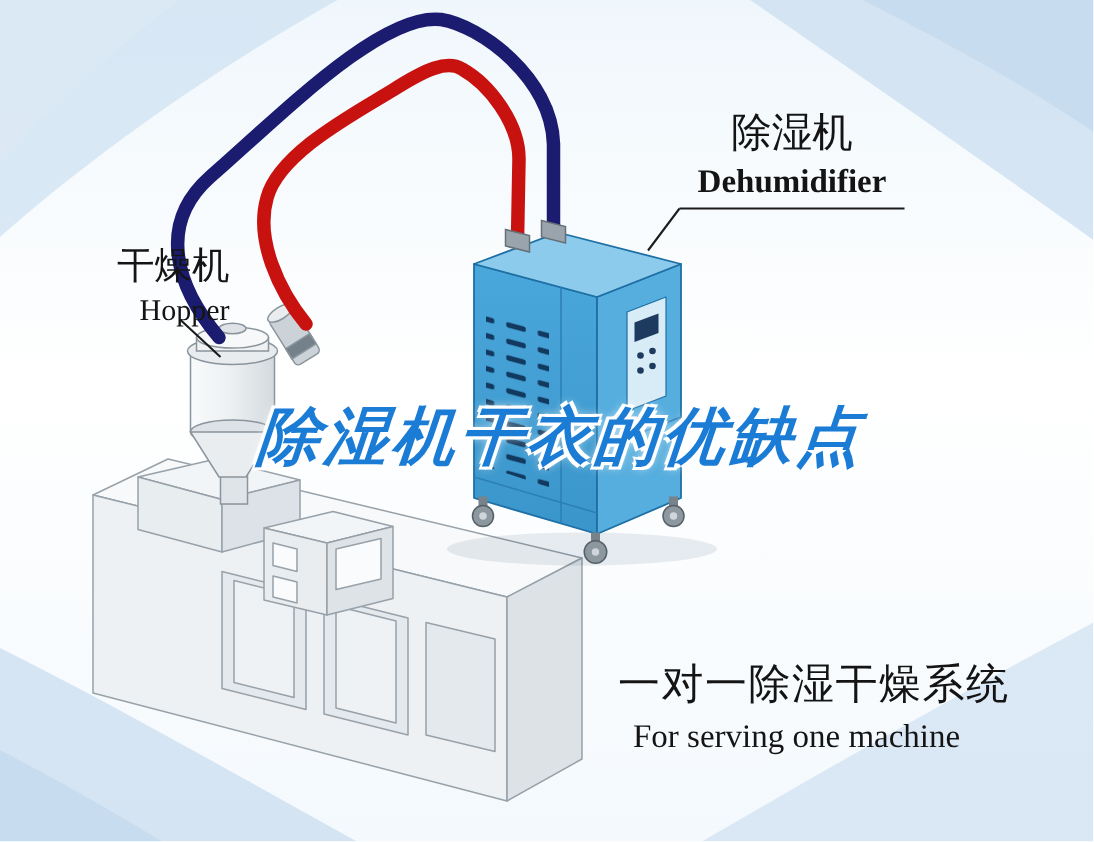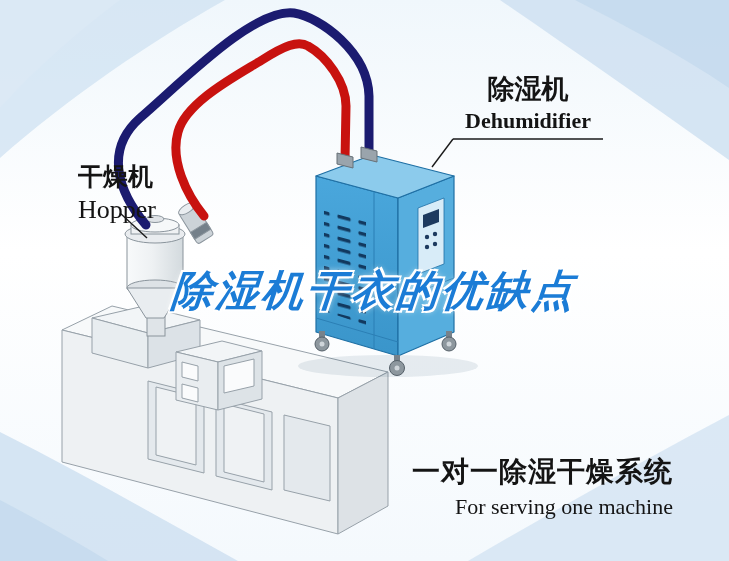--- a/index.html
+++ b/index.html
@@ -3,31 +3,31 @@
 <meta charset="utf-8">
 <style>
   html,body{margin:0;padding:0;background:#ffffff;}
   .stage{
     position:relative;width:729px;height:561px;overflow:hidden;
     background:linear-gradient(180deg,#f0f7fc 0%,#ffffff 45%,#f4f9fd 100%);
     font-family:"Liberation Sans","DejaVu Sans",sans-serif;
   }
   .stage svg{position:absolute;left:0;top:0;}
   .lbl{position:absolute;color:#141414;z-index:4;line-height:1.1;}
-  .zh{font-family:"DejaVu Sans","Liberation Sans",sans-serif;font-weight:bold;}
+  .zh{font-family:"DejaVu Sans","Liberation Sans",sans-serif;font-weight:normal;}
   .en{font-family:"Liberation Serif","DejaVu Serif",serif;}
   .hopper-label{left:54px;top:163px;margin-left:24px;}
   .hopper-label .zh{font-size:25px;}
-  .hopper-label .en{font-size:26px;margin-top:5px;}
+  .hopper-label .en{font-size:20px;margin-top:5px;text-align:right;}
   .dehum-label{left:448px;top:74px;width:160px;text-align:center;}
   .dehum-label .zh{font-size:27px;}
   .dehum-label .en{font-size:22px;margin-top:5px;font-weight:bold;}
-  .caption{left:412px;top:457px;z-index:4;}
+  .caption{left:412px;top:441px;z-index:4;}
   .caption .zh{font-size:28px;letter-spacing:1px;}
-  .caption .en{font-size:22px;margin-top:7px;margin-left:10px;text-align:right;}
+  .caption .en{font-size:22px;margin-top:7px;margin-left:10px;}
   .watermark{
     position:absolute;left:374px;top:291px;z-index:6;
     transform:translate(-50%,-50%) skewX(-5deg);
     font-family:"DejaVu Sans","Liberation Sans",sans-serif;
     font-weight:bold;font-style:italic;font-size:42px;letter-spacing:3px;
     color:#1b7cd6;white-space:nowrap;
     text-shadow:-2px -2px 0 #fff,2px -2px 0 #fff,-2px 2px 0 #fff,2px 2px 0 #fff,0 0 7px #ffffff;
   }
 </style>
 </head>

